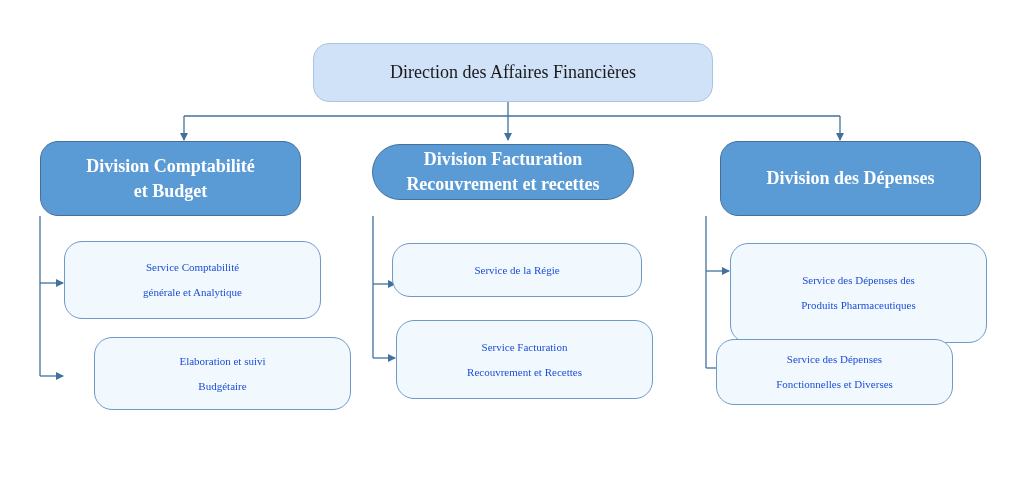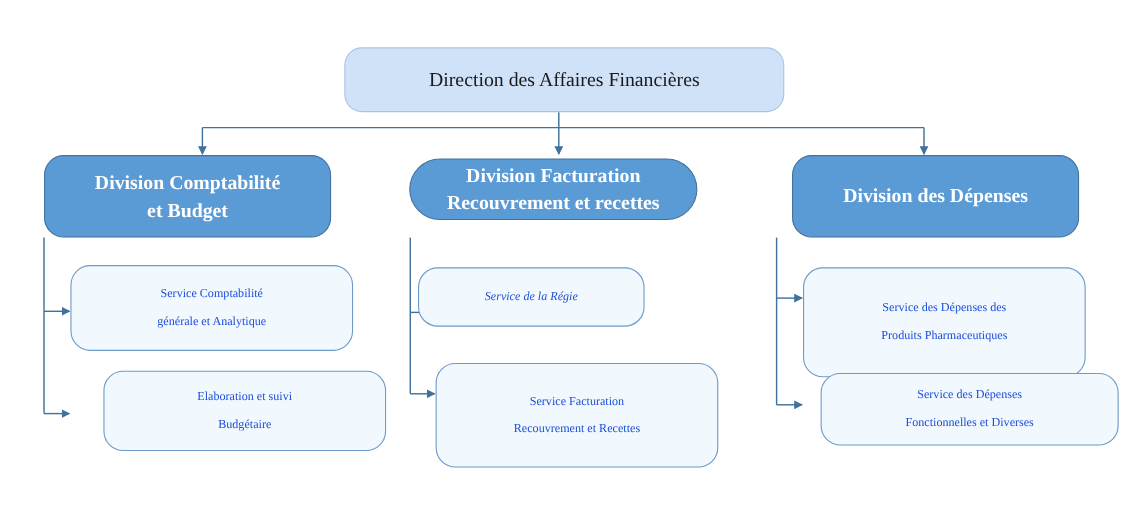--- a/index.html
+++ b/index.html
@@ -67,28 +67,28 @@
 
 <div class="box svc" style="left:64px; top:241px; width:257px; height:78px;">
   <span class="txt">Service Comptabilité
 générale et Analytique</span>
 </div>
 <div class="box svc" style="left:65px; top:337px; width:257px; height:73px;margin-left:29px;">
   <span class="txt">Elaboration et suivi
 Budgétaire</span>
 </div>
 
-<div class="box svc" style="left:380px; top:243px; width:206px; height:54px;font-style:italic;">
+<div class="box svc" style="left:392px; top:243px; width:250px; height:54px;">
   <span class="txt">Service de la Régie</span>
 </div>
-<div class="box svc" style="left:396px; top:330px; width:257px; height:95px;">
+<div class="box svc" style="left:396px; top:320px; width:257px; height:79px;">
   <span class="txt">Service Facturation
 Recouvrement et Recettes</span>
 </div>
 
 <div class="box svc" style="left:730px; top:243px; width:257px; height:100px;">
   <span class="txt">Service des Dépenses des
 Produits Pharmaceutiques</span>
 </div>
-<div class="box svc" style="left:746px; top:339px; width:271px; height:66px;">
+<div class="box svc" style="left:716px; top:339px; width:237px; height:66px;">
   <span class="txt">Service des Dépenses
 Fonctionnelles et Diverses</span>
 </div>
 
 </body></html>

